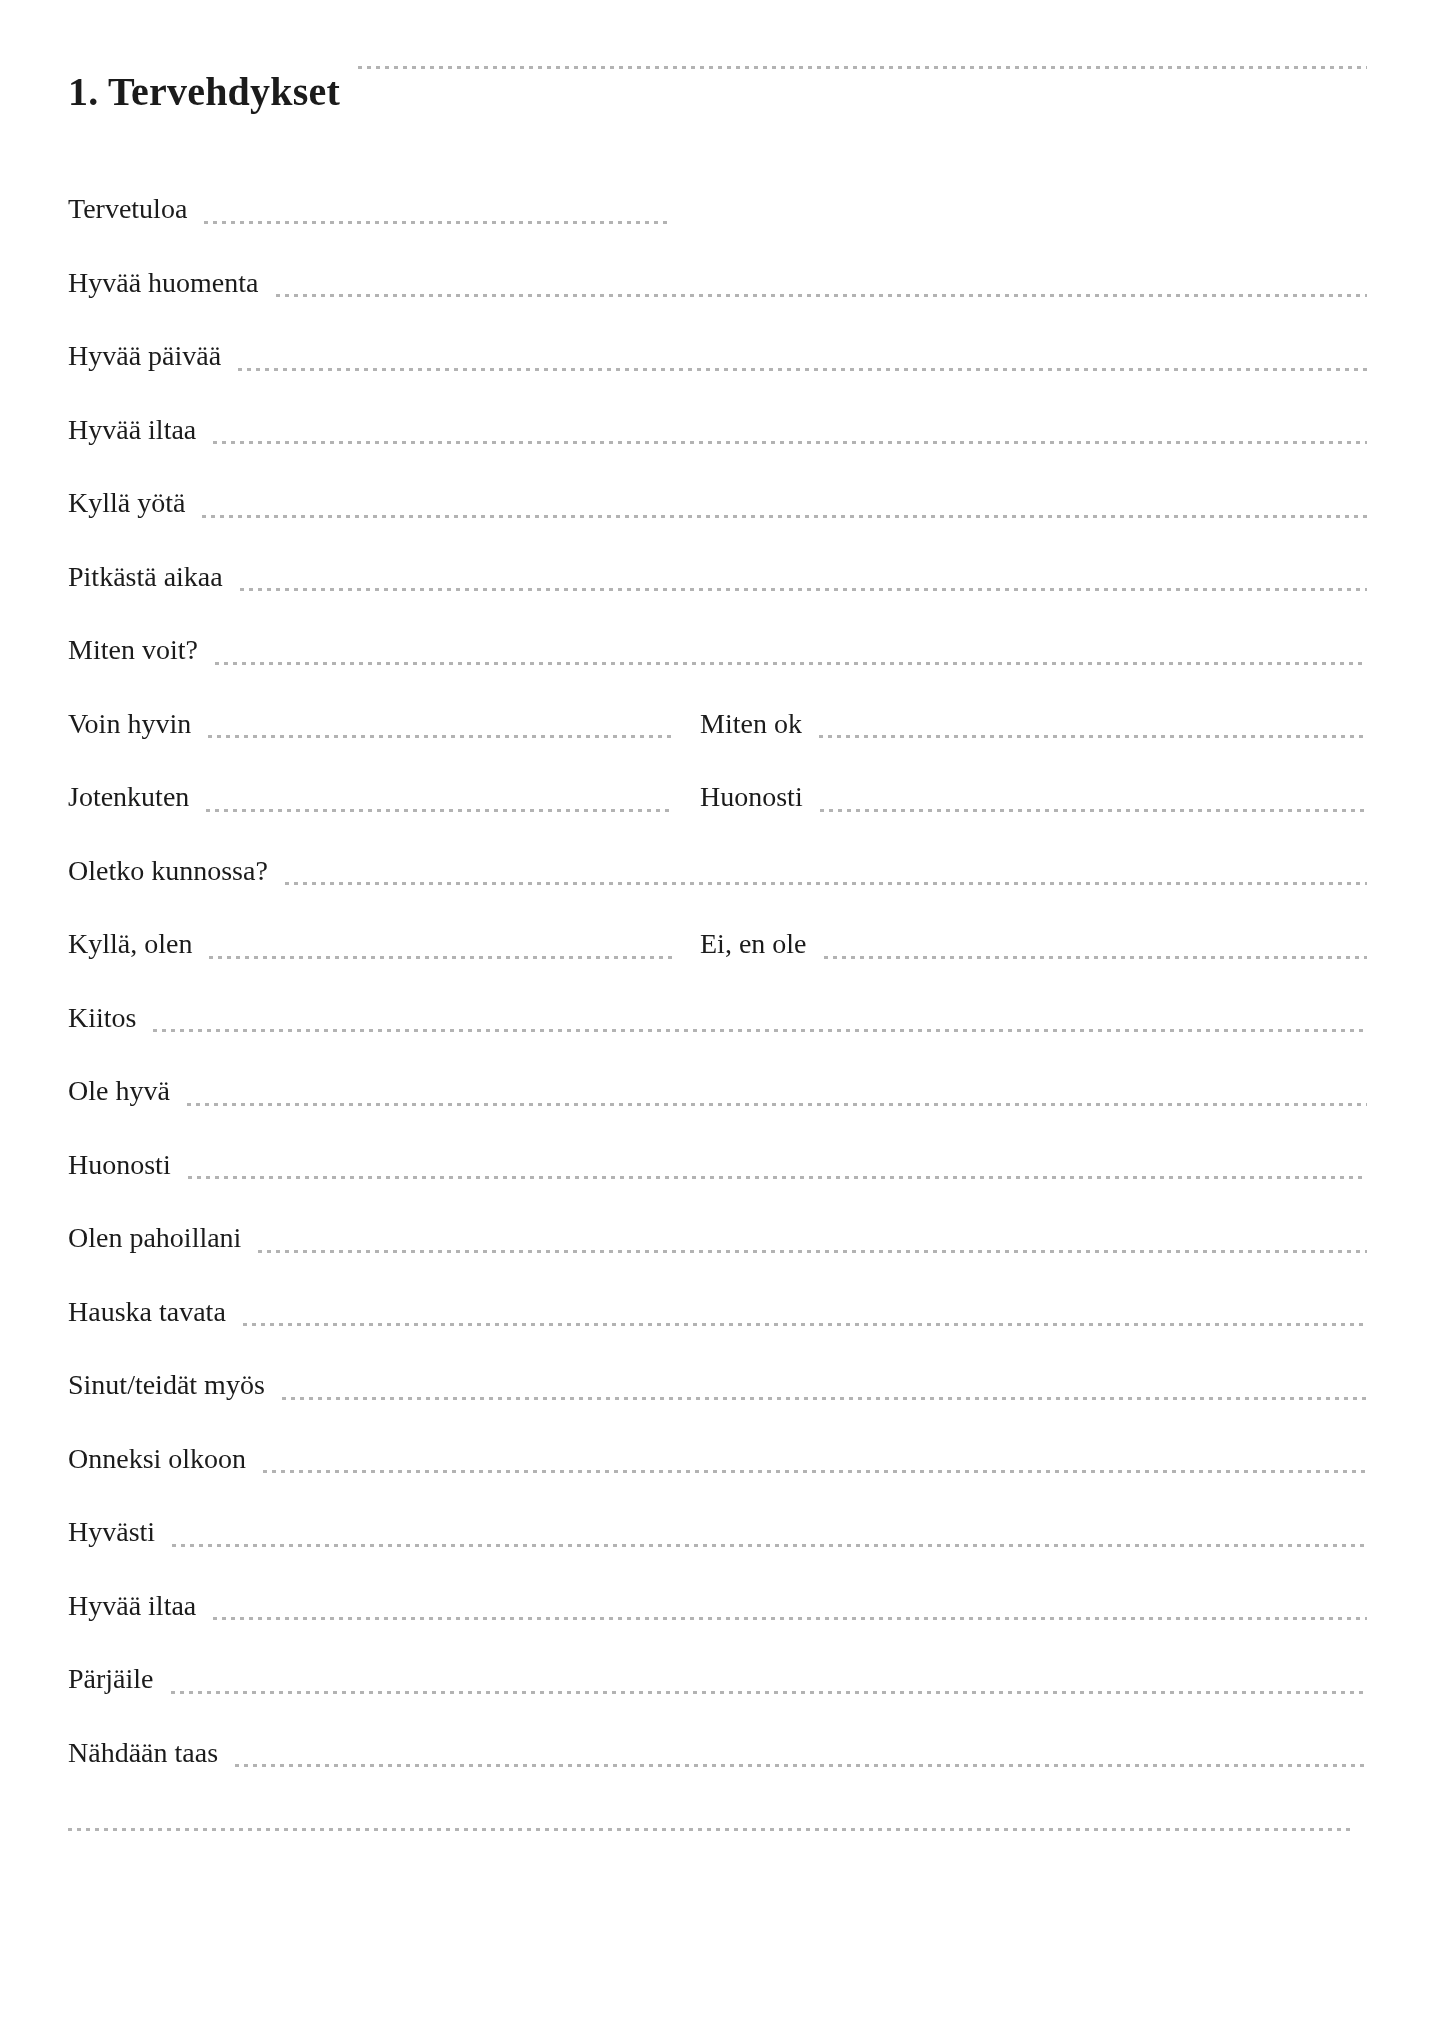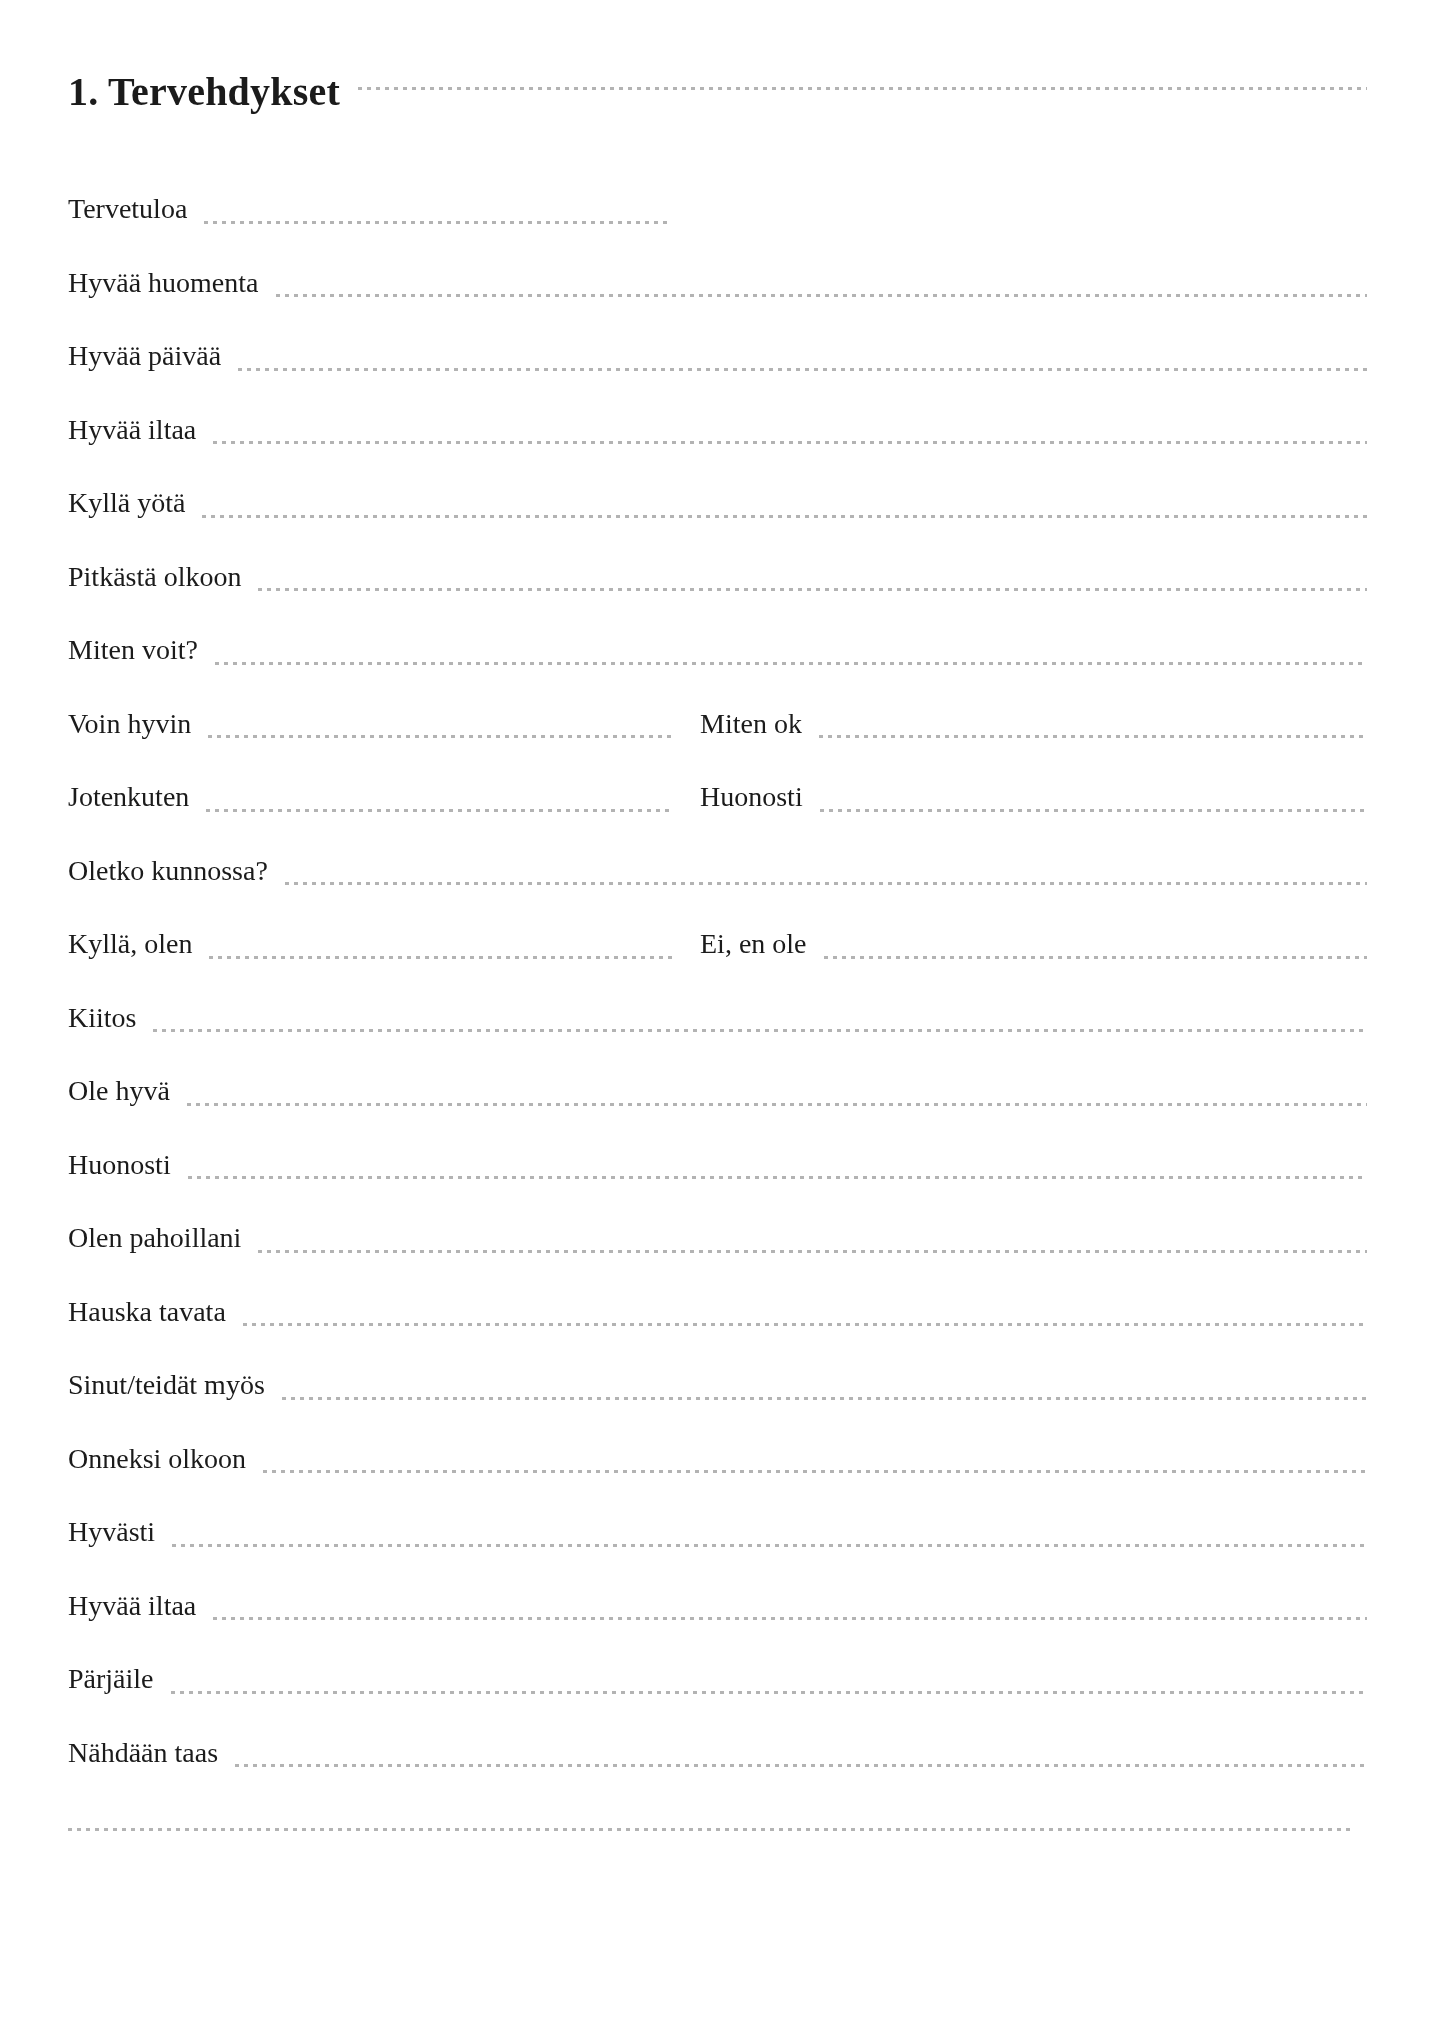--- a/index.html
+++ b/index.html
@@ -6,21 +6,21 @@
   .page{
     position:relative;
     width:1445px;height:2043px;
     box-sizing:border-box;
     background:var(--page-bg,#ffffff);
     padding:66px 78px 0 68px;
     overflow:hidden;
     font-family:"Liberation Serif","DejaVu Serif",serif;
     color:var(--ink,#1b1b1b);
   }
-  .title-row{display:flex;align-items:center;}
+  .title-row{display:flex;align-items:flex-start;}
   .title{
     margin:0;
     font-size:40px;
     font-weight:bold;
     line-height:1.3;
     letter-spacing:0.2px;
     white-space:nowrap;
   }
   .dotline{
     flex:1 1 auto;
@@ -92,21 +92,21 @@
       <span class="label">Hyvää iltaa</span>
       <div class="dotline"></div>
     </div>
 
     <div class="row">
       <span class="label">Kyllä yötä</span>
       <div class="dotline"></div>
     </div>
 
     <div class="row">
-      <span class="label">Pitkästä olkoon</span>
+      <span class="label">Pitkästä aikaa</span>
       <div class="dotline"></div>
     </div>
 
 
     <div class="row">
       <span class="label">Miten voit?</span>
       <div class="dotline"></div>
     </div>
 
     <div class="row">

